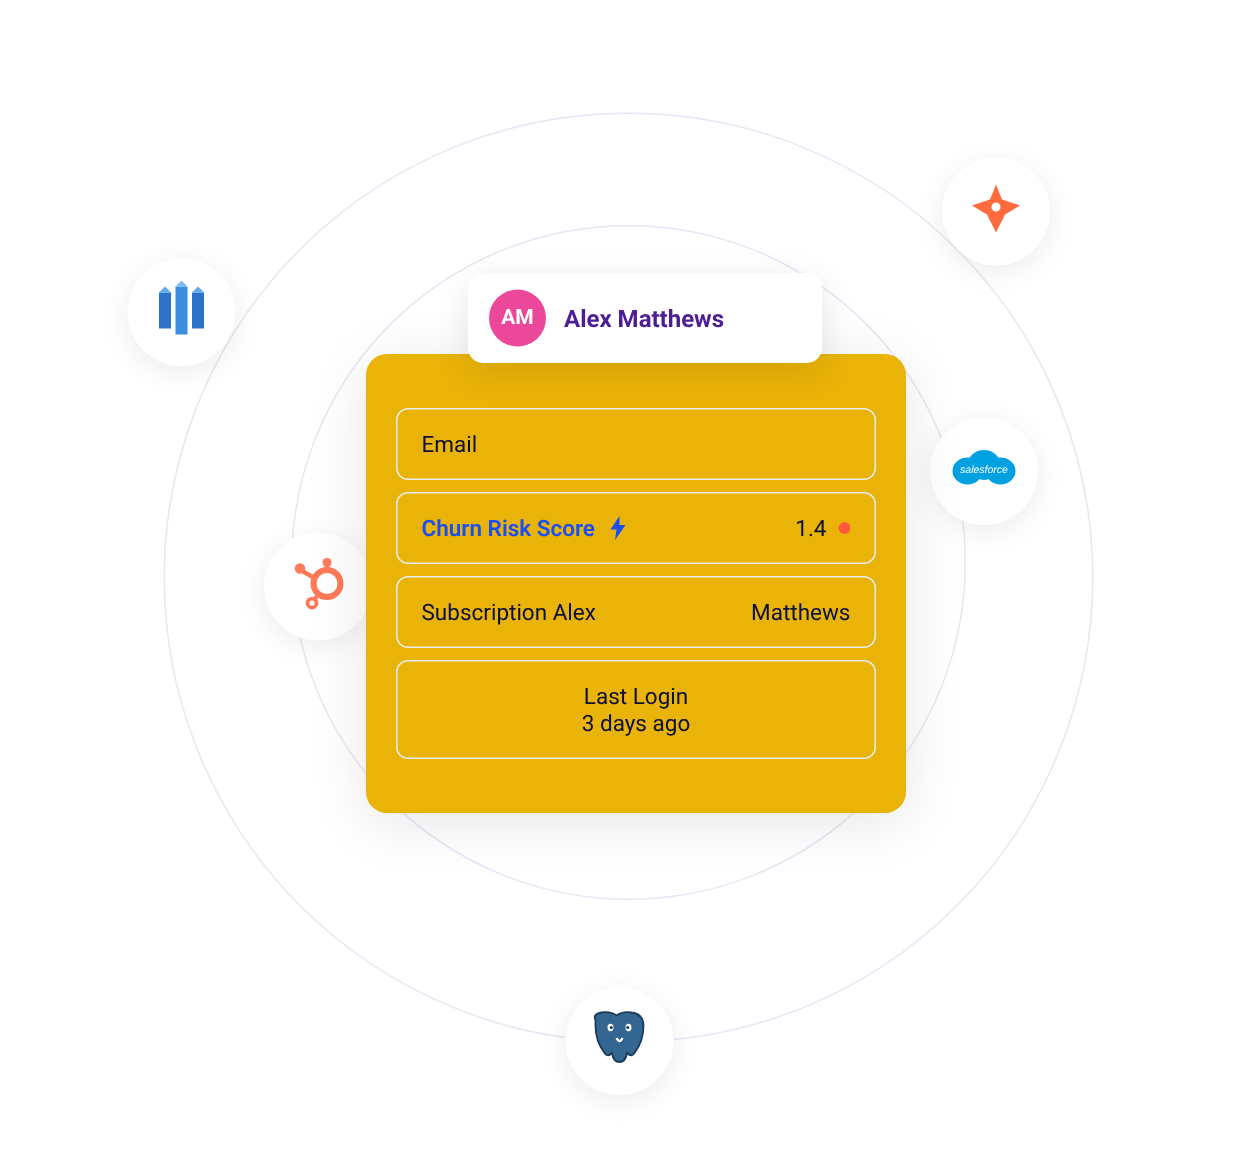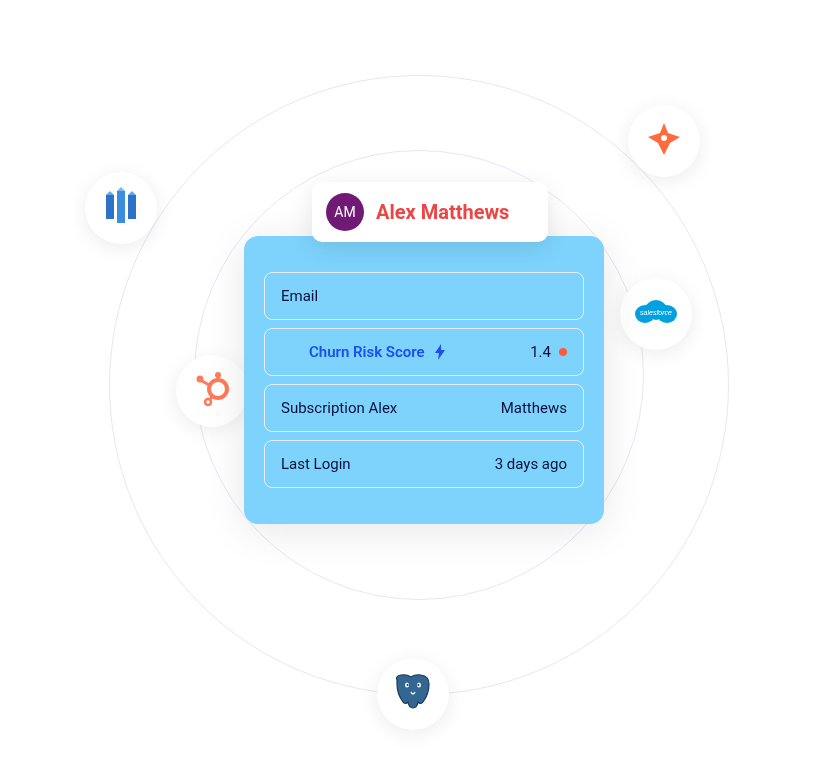--- a/index.html
+++ b/index.html
@@ -44,21 +44,21 @@
     .badge-redshift { left: 85px; top: 172px; }
     .badge-salesforce { left: 620px; top: 278px; }
     .badge-hubspot { left: 176px; top: 355px; }
     .badge-postgres { left: 377px; top: 658px; }
 
     .profile-card {
       position: absolute;
       left: 244px;
       top: 236px;
       width: 360px;
-      background: #7dd3fc;
+      background: #eab308;
       border-radius: 14px;
       box-shadow: 0 6px 40px rgba(0,0,0,0.10);
       padding: 36px 20px 20px 20px;
     }
     .profile-header {
       position: absolute;
       left: 312px;
       top: 182px;
       width: 236px;
       height: 60px;
@@ -67,52 +67,52 @@
       box-shadow: 0 6px 24px rgba(0,0,0,0.10);
       display: flex;
       align-items: center;
       padding: 0 14px;
       gap: 12px;
       z-index: 5;
     }
     .avatar {
       width: 38px;
       height: 38px;
-      background: #701a75;
+      background: #ec4899;
       border-radius: 50%;
       display: flex;
       align-items: center;
       justify-content: center;
       color: #ffffff;
-      font-weight: 400;
+      font-weight: 700;
       font-size: 14px;
     }
     .profile-name {
       font-weight: 700;
-      font-size: 20px;
-      color: #ef4444;
+      font-size: 16px;
+      color: #4c1d95;
     }
     .attr-row {
       border: 1px solid #e9ecf2;
       border-radius: 8px;
       padding: 14px 16px;
       display: flex;
       align-items: center;
       justify-content: space-between;
       margin-bottom: 8px;
       font-size: 15px;
     }
-    .attr-row:last-child { margin-bottom: 16px; }
+    .attr-row:last-child { margin-bottom: 16px; flex-direction: column; }
     .attr-label {
       color: #0a0f3d;
       display: flex;
       align-items: center;
       gap: 8px;
     }
-    .attr-label.highlight { color: #1a4ef5; font-weight: 600; margin-left: 28px; }
+    .attr-label.highlight { color: #1a4ef5; font-weight: 600; }
     .attr-value {
       color: #0a0f3d;
       display: flex;
       align-items: center;
       gap: 8px;
     }
     .status-dot {
       width: 8px;
       height: 8px;
       border-radius: 50%;

